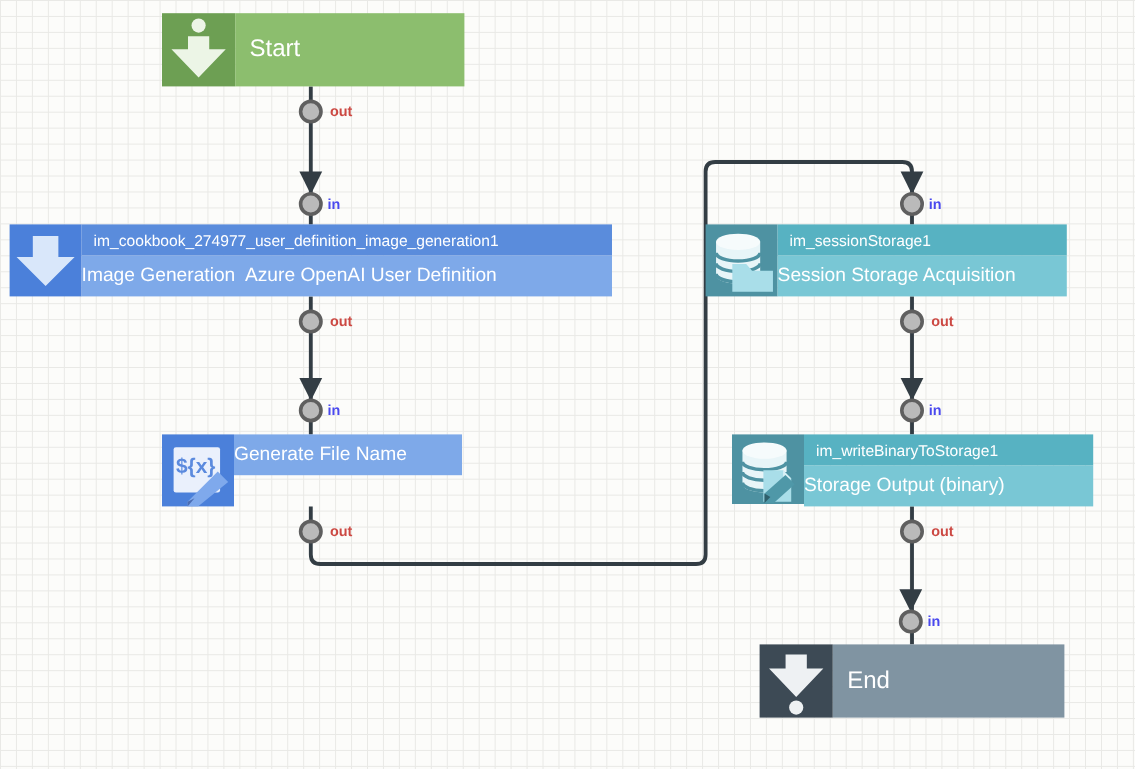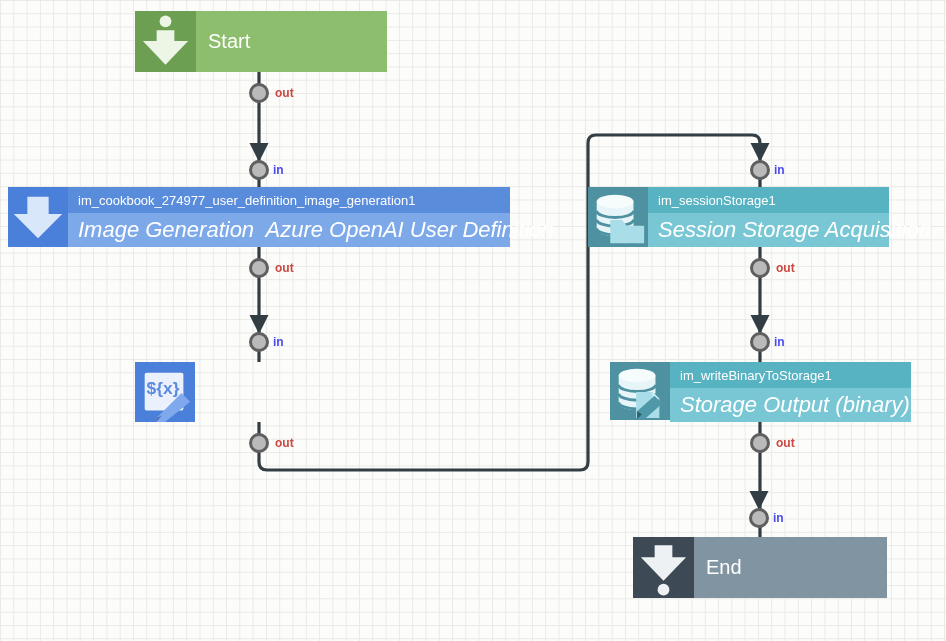--- a/index.html
+++ b/index.html
@@ -12,21 +12,21 @@
       linear-gradient(#e9e9e6 1px, transparent 1px),
       linear-gradient(90deg, #e9e9e6 1px, transparent 1px);
     background-size:13.3px 13.3px;
     font-family:"Liberation Sans", sans-serif;
   }
   #wires{position:absolute;left:0;top:0;z-index:1;}
   .node{position:absolute;display:flex;color:#fff;z-index:2;justify-content:space-between;}
   .node .icon{flex:0 0 60px;width:60px;display:flex;align-items:center;justify-content:center;}
   .node .text{flex:1;display:flex;flex-direction:column;min-width:0;}
   .node .title{height:26px;line-height:27px;font-size:13px;padding-left:10px;white-space:pre;}
-  .node .label{height:34px;line-height:34px;font-size:22px;padding-left:10px;white-space:pre;font-style:italic;}
+  .node .label{height:34px;line-height:34px;font-size:16px;white-space:pre;}
   .node .body{flex:1;display:flex;align-items:center;font-size:20px;padding-left:12px;}
   .node-start .icon{background:#6d9f53;}
   .node-start .body{background:#8cbe6e;}
   .node-end .icon{background:#3d4a55;}
   .node-end .body{background:#8094a2;}
   .node-blue .icon{background:#4b80da;}
   .node-blue .title{background:#5a8cdc;}
   .node-blue .label{background:#7ea9e9;}
   .node-teal .icon{background:#4e92a2;}
   .node-teal .title{background:#57b2c2;}
@@ -91,20 +91,21 @@
   <div class="node node-blue" style="left:135px;top:362px;width:250px;height:60px;">
     <div class="icon">
       <svg width="60" height="60" viewBox="0 0 62 62">
         <rect x="10" y="11" width="40" height="39" rx="2" fill="#eaf0fc"></rect>
         <text x="29" y="33" text-anchor="middle" font-family="Liberation Sans, sans-serif" font-size="18" font-weight="bold" fill="#5b8ade">${x}</text>
         <polygon points="48,32 57,41 31,62 22,62 22,58" fill="#7fa9ec"></polygon>
         <polygon points="28,55 22,62 22,58" fill="#4b6db3"></polygon>
       </svg>
     </div>
     <div class="text">
+      <div class="label">Generate File Name</div>
     </div>
   </div>
 
   <div class="node node-teal" style="left:588px;top:187px;width:301px;height:60px;">
     <div class="icon">
       <svg width="60" height="60" viewBox="0 0 62 62">
         <path d="M9,15 v29 a19,7 0 0 0 38,0 v-29 Z" fill="#e8f5f8"></path>
         <ellipse cx="28" cy="15" rx="19" ry="7" fill="#f6fbfc"></ellipse>
         <path d="M9,24.5 a19,7 0 0 0 38,0 M9,33.5 a19,7 0 0 0 38,0 M9,42.5 a19,7 0 0 0 38,0" stroke="#4e92a2" stroke-width="3" fill="none"></path>
         <path d="M23,40 v-6 h12 l5,6 h18 v18 h-35 Z" fill="#a9dee9"></path>

